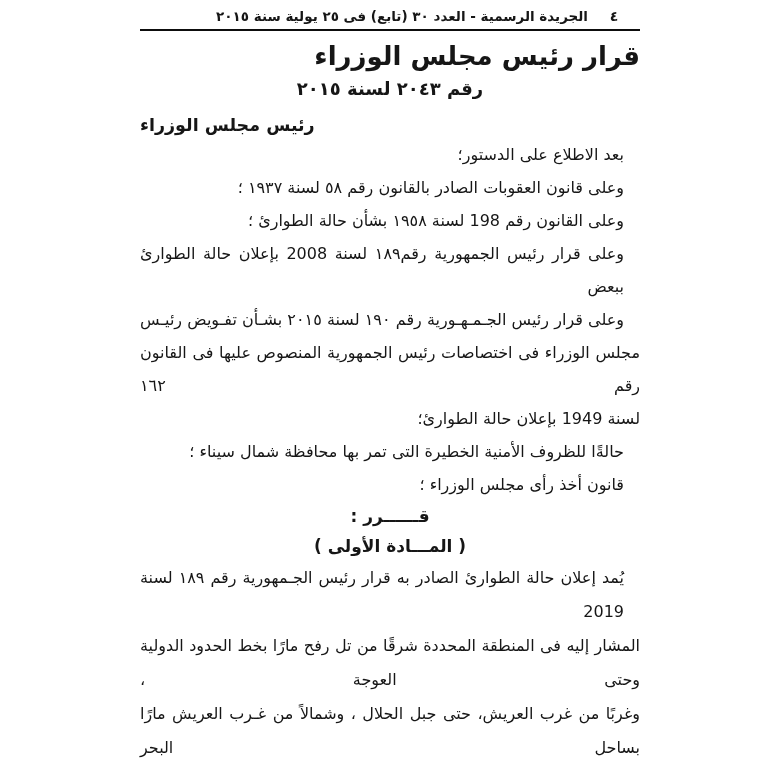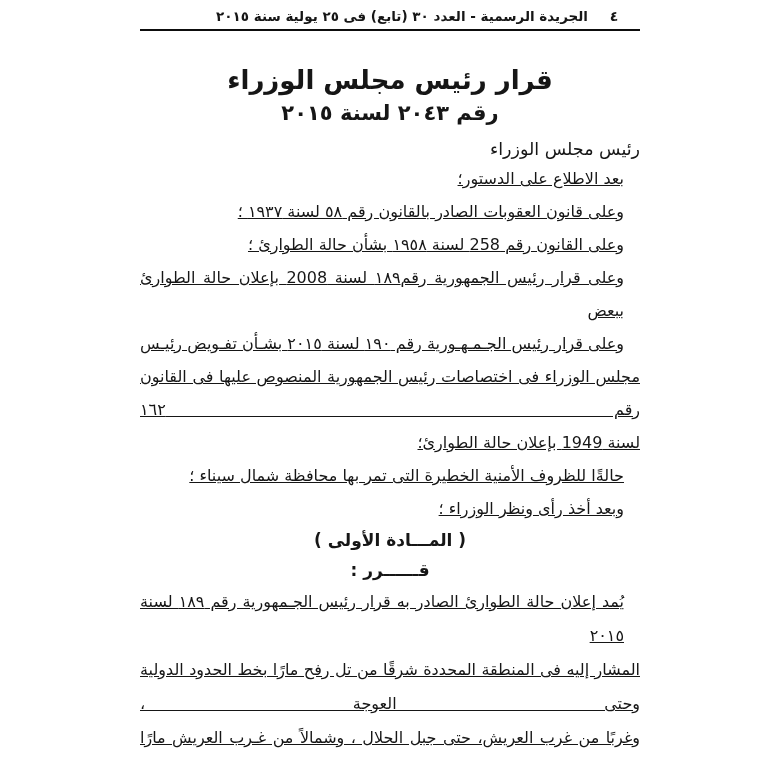--- a/index.html
+++ b/index.html
@@ -36,49 +36,48 @@
     flex: 1;
     text-align: right;
     white-space: nowrap;
   }
   .rule {
     border: 0;
     border-top: 2px solid #0d0d0d;
     margin: 3px 0 0 0;
   }
   .t-main {
-    margin-top: 29px;
+    margin-top: 5px;
     font-size: 26px;
     font-weight: bold;
-    text-align: center;
+    text-align: right;
     line-height: 40px;
     white-space: nowrap;
   }
   .t-num {
-    font-size: 21px;
+    font-size: 18px;
     font-weight: bold;
     text-align: center;
     line-height: 26px;
     white-space: nowrap;
   }
   .t-issuer {
     margin-top: 10px;
     font-size: 17.5px;
-    font-weight: normal;
-    text-align: right;
+    font-weight: bold;
+    text-align: left;
     line-height: 26px;
     white-space: nowrap;
   }
   .ln {
     font-size: 16px;
     line-height: 33px;
     text-align: right;
     white-space: nowrap;
     overflow: visible;
-    text-decoration: underline;
   }
   .ind { padding-right: 16px; }
   .just {
     text-align: justify;
     text-align-last: justify;
     white-space: normal;
   }
   .ctr {
     font-size: 17px;
     font-weight: bold;
@@ -99,28 +98,28 @@
   </div>
   <hr class="rule">
 
   <div class="t-main">قرار رئيس مجلس الوزراء</div>
   <div class="t-num">رقم ٢٠٤٣ لسنة ٢٠١٥</div>
 
   <div class="t-issuer">رئيس مجلس الوزراء</div>
 
   <div class="ln ind">بعد الاطلاع على الدستور؛</div>
   <div class="ln ind">وعلى قانون العقوبات الصادر بالقانون رقم ٥٨ لسنة ١٩٣٧ ؛</div>
-  <div class="ln ind">وعلى القانون رقم 258 لسنة ١٩٥٨ بشأن حالة الطوارئ ؛</div>
+  <div class="ln ind">وعلى القانون رقم 198 لسنة ١٩٥٨ بشأن حالة الطوارئ ؛</div>
   <div class="ln ind just">وعلى قرار رئيس الجمهورية رقم١٨٩ لسنة 2008 بإعلان حالة الطوارئ ببعض</div>
   <div class="ln ind just">وعلى قرار رئيس الجـمـهـورية رقم ١٩٠ لسنة ٢٠١٥ بشـأن تفـويض رئيـس</div>
   <div class="ln just">مجلس الوزراء فى اختصاصات رئيس الجمهورية المنصوص عليها فى القانون رقم ١٦٢</div>
   <div class="ln">لسنة 1949 بإعلان حالة الطوارئ؛</div>
   <div class="ln ind">حالةًا للظروف الأمنية الخطيرة التى تمر بها محافظة شمال سيناء ؛</div>
-  <div class="ln ind">وبعد أخذ رأى ونظر الوزراء ؛</div>
+  <div class="ln ind">قانون أخذ رأى مجلس الوزراء ؛</div>
 
+  <div class="ctr">قــــــرر :</div>
   <div class="ctr">( المـــادة الأولى )</div>
-  <div class="ctr">قــــــرر :</div>
 
-  <div class="ln art ind just">يُمد إعلان حالة الطوارئ الصادر به قرار رئيس الجـمهورية رقم ١٨٩ لسنة ٢٠١٥</div>
+  <div class="ln art ind just">يُمد إعلان حالة الطوارئ الصادر به قرار رئيس الجـمهورية رقم ١٨٩ لسنة 2019</div>
   <div class="ln art just">المشار إليه فى المنطقة المحددة شرقًا من تل رفح مارًا بخط الحدود الدولية وحتى العوجة ،</div>
   <div class="ln art just">وغربًا من غرب العريش، حتى جبل الحلال ، وشمالاً من غـرب العريش مارًا بساحل البحر</div>
 
 </div>
 
 </body></html>

